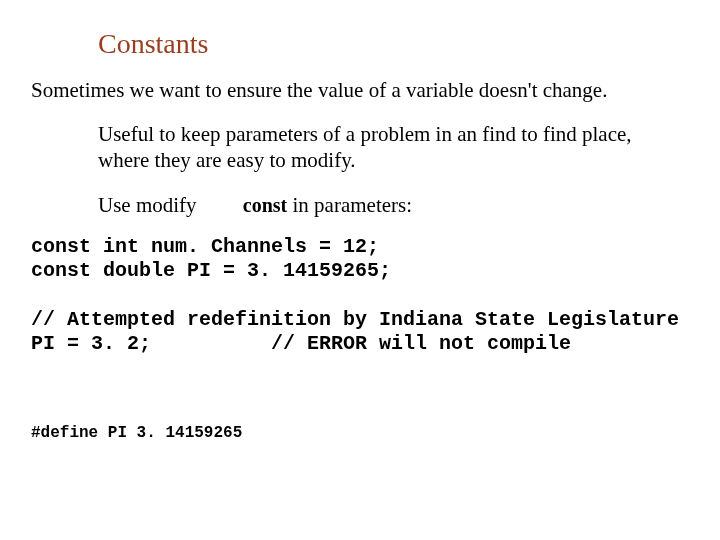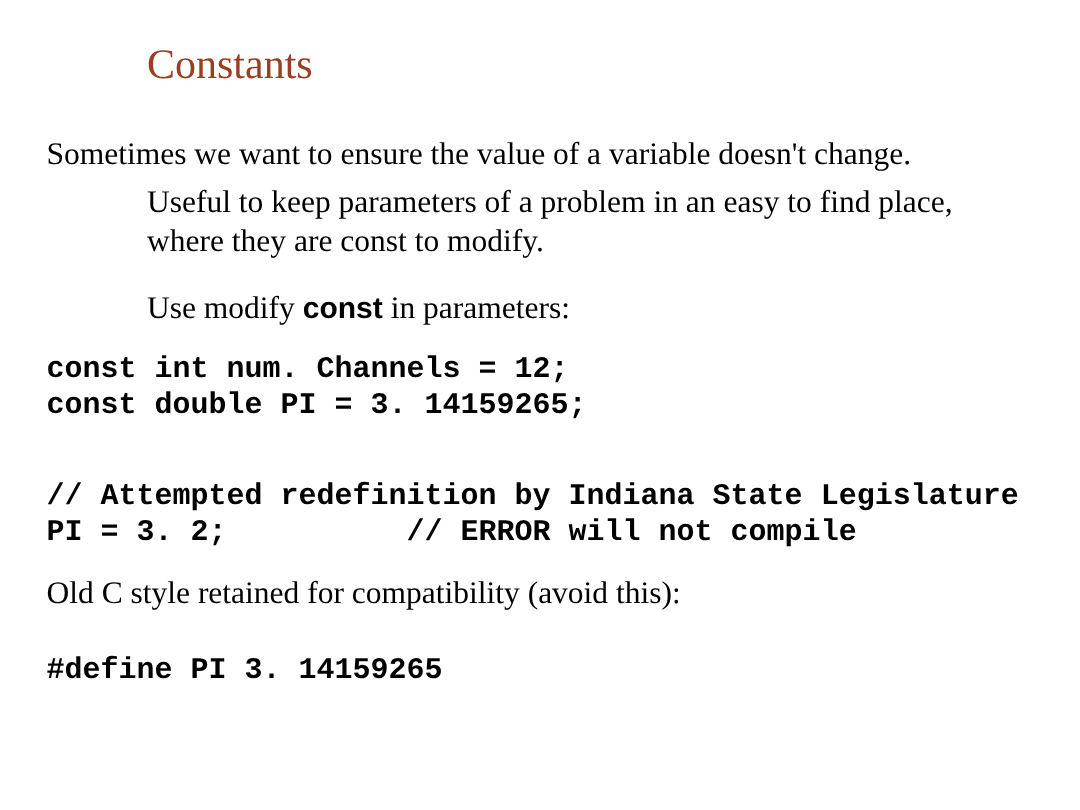--- a/index.html
+++ b/index.html
@@ -24,100 +24,99 @@
     font-size: 28px;
     color: #9a3e1f;
   }
   .para1 {
     position: absolute;
     left: 31px;
     top: 77px;
     font-size: 21px;
     line-height: 1.25;
     width: 660px;
-    margin-top: 12px;
   }
   .para2 {
     position: absolute;
     left: 98px;
     top: 121px;
     font-size: 21px;
     line-height: 1.25;
     width: 540px;
   }
   .para3 {
     position: absolute;
     left: 98px;
     top: 192px;
     font-size: 21px;
     line-height: 1.25;
     width: 540px;
   }
   .kw {
-    font-family: Liberation Sans, sans-serif;
+    font-family: Liberation Serif, serif;
     font-weight: bold;
     font-size: 20px;
+    margin-left: 41px;
   }
   .code1 {
     position: absolute;
     left: 31px;
     top: 235px;
     font-family: Liberation Mono, monospace;
     font-weight: bold;
     font-size: 20px;
     line-height: 1.2;
     white-space: pre;
   }
   .code2 {
     position: absolute;
     left: 31px;
-    top: 320px;
+    top: 308px;
     font-family: "Courier New", Courier, monospace;
     font-weight: bold;
     font-size: 20px;
     line-height: 1.2;
     white-space: pre;
   }
   .para4 {
     position: absolute;
     left: 31px;
     top: 382px;
     font-size: 21px;
     line-height: 1.25;
     width: 660px;
   }
   .code3 {
     position: absolute;
     left: 31px;
-    top: 436px;
+    top: 424px;
     font-family: "Courier New", Courier, monospace;
     font-weight: bold;
-    font-size: 20px;
+    font-size: 16px;
     line-height: 1.2;
     white-space: pre;
   }
 </style>
 </head>
 <body>
 
 <div class="slide">
 
   <div class="title">Constants</div>
 
   <div class="para1">Sometimes we want to ensure the value of a variable doesn't change.</div>
 
-  <div class="para2">Useful to keep parameters of a problem in an easy to find place, where they are const to modify.</div>
+  <div class="para2">Useful to keep parameters of a problem in an find to find place, where they are easy to modify.</div>
 
   <div class="para3">
     <span>Use modify </span><span class="kw">const</span><span> in parameters:</span>
   </div>
 
   <div class="code1">const int num. Channels = 12;
 const double PI = 3. 14159265;</div>
 
   <div class="code2">// Attempted redefinition by Indiana State Legislature
 PI = 3. 2;          // ERROR will not compile</div>
 
-  <div class="para4">Old C style retained for compatibility (avoid this):</div>
 
   <div class="code3">#define PI 3. 14159265</div>
 
 </div>
 
 </body></html>

